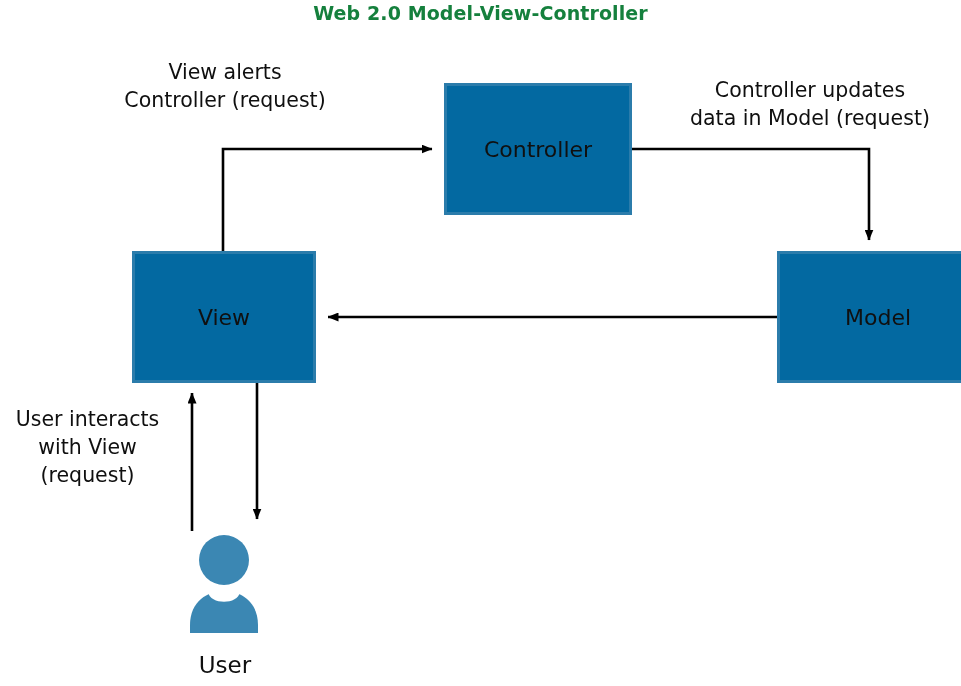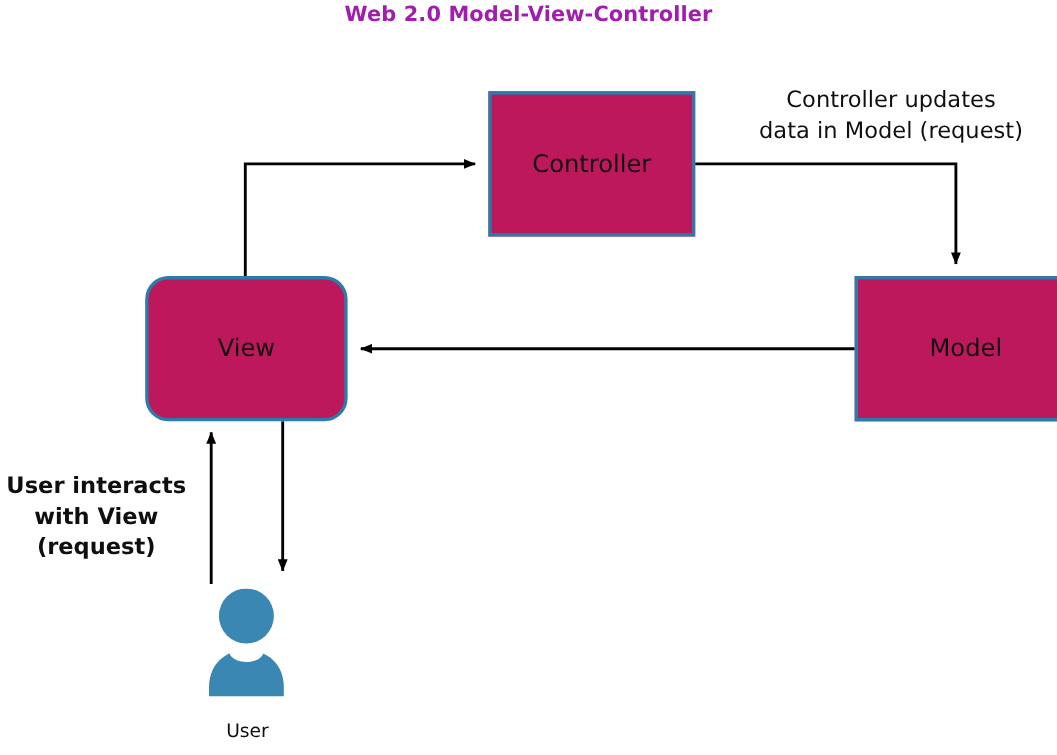--- a/index.html
+++ b/index.html
@@ -20,45 +20,44 @@
   }
   .title {
     position: absolute;
     left: 0;
     top: 2px;
     width: 961px;
     text-align: center;
     font-size: 19px;
     font-weight: bold;
     letter-spacing: 0.1px;
-    color: #a21caf;
+    color: #15803d;
   }
   .node {
     position: absolute;
     box-sizing: border-box;
-    background: #be185d;
+    background: #0369a1;
     border: 3px solid #2b7cab;
     display: flex;
     align-items: center;
     justify-content: center;
     font-size: 22px;
     color: #101010;
   }
   #node-controller {
     left: 444px;
     top: 83px;
     width: 188px;
     height: 132px;
   }
   #node-view {
     left: 132px;
     top: 251px;
     width: 184px;
     height: 132px;
-    border-radius: 21px;
   }
   #node-model {
     left: 777px;
     top: 251px;
     width: 202px;
     height: 132px;
   }
   .label {
     position: absolute;
     font-size: 20.5px;
@@ -77,34 +76,33 @@
     top: 76px;
     width: 320px;
   }
   #label-model-sends {
     left: 380px;
     top: 250px;
     width: 320px;
   }
   #label-user-interacts {
     left: 0px;
-    top: 427px;
+    top: 405px;
     width: 175px;
-    font-weight: bold;
   }
   #label-view-updated {
     left: 270px;
     top: 411px;
     width: 200px;
   }
   #label-user {
     left: 165px;
     top: 651px;
     width: 120px;
-    font-size: 17px;
+    font-size: 23px;
   }
   svg.arrows {
     position: absolute;
     left: 0;
     top: 0;
     width: 961px;
     height: 686px;
     pointer-events: none;
   }
   svg.user-figure {
@@ -155,20 +153,22 @@
   </div>
 
   <div class="node" id="node-view">
     <span>View</span>
   </div>
 
   <div class="node" id="node-model">
     <span>Model</span>
   </div>
 
+  <div class="label" id="label-view-alerts">View alerts
+Controller (request)</div>
   <div class="label" id="label-controller-updates">Controller updates
 data in Model (request)</div>
   <div class="label" id="label-user-interacts">User interacts
 with View
 (request)</div>
 
   <svg class="user-figure" viewBox="0 0 92 100">
     <circle cx="46" cy="25" r="25" fill="#3b87b3"></circle>
     <path d="M46,56 C62,56 80,66 80,90 L80,98 L12,98 L12,90 C12,66 30,56 46,56 Z" fill="#3b87b3"></path>
     <path d="M30,57 C32,70 60,70 62,57 C57,54 50,53 46,53 C42,53 35,54 30,57 Z" fill="#ffffff"></path>

